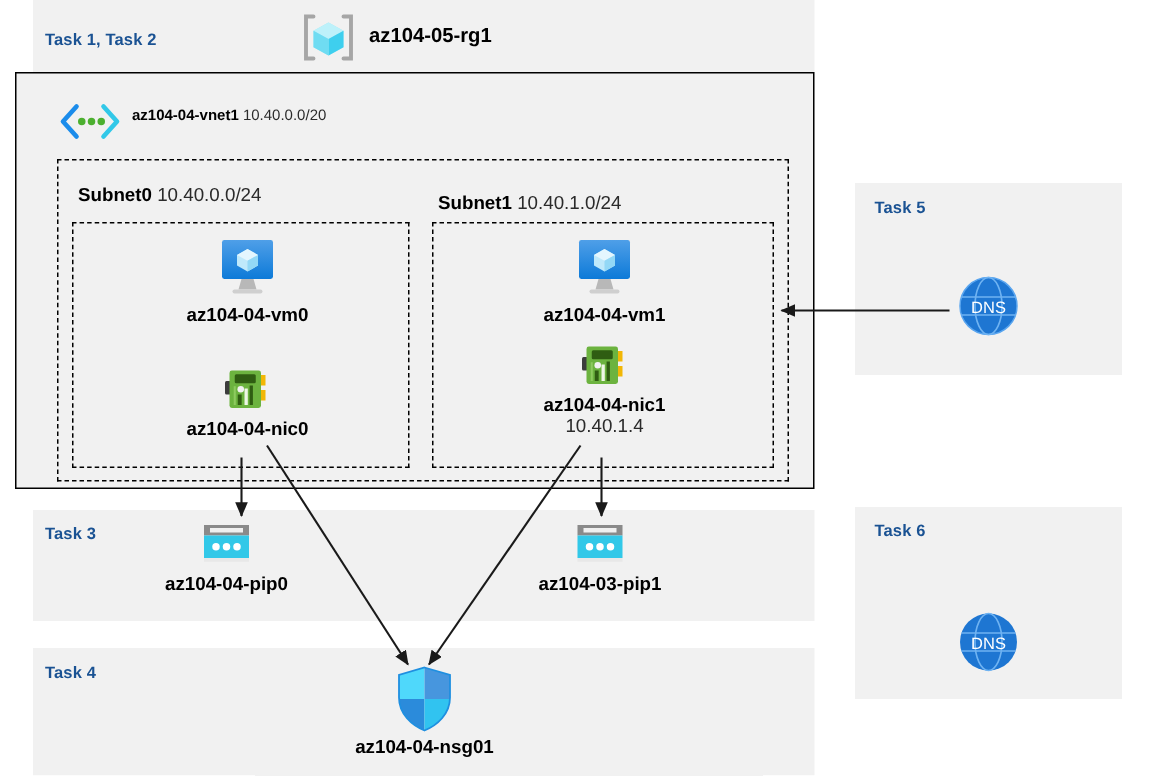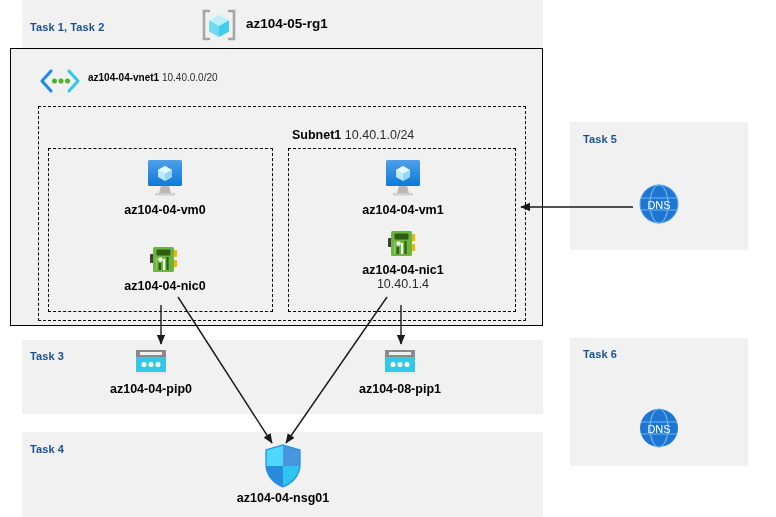--- a/index.html
+++ b/index.html
@@ -120,20 +120,23 @@
     </svg>
   </div>
   <div id="vnet-header">
     <b>az104-04-vnet1</b><span class="cidr">&nbsp;</span><span class="cidr">10.40.0.0/20</span>
   </div>
 
   <div class="dash-box" id="subnets-outer"></div>
   <div class="dash-box" id="subnet0-box"></div>
   <div class="dash-box" id="subnet1-box"></div>
 
+  <div class="subnet-label" id="subnet0-label">
+    <b>Subnet0</b> <span class="cidr">10.40.0.0/24</span>
+  </div>
   <div class="subnet-label" id="subnet1-label">
     <b>Subnet1</b> <span class="cidr">10.40.1.0/24</span>
   </div>
 
   <div class="node" style="left:110px;top:158px;width:110px;">
     <svg class="ico" width="46" height="42" viewBox="0 0 46 42">
       <defs>
         <linearGradient id="vmg0" x1="0" y1="0" x2="0" y2="1">
           <stop offset="0%" stop-color="#4f9fe8"></stop>
             <stop offset="100%" stop-color="#0d7ad8"></stop>
@@ -245,21 +248,21 @@
   <div class="node" style="left:345px;top:348px;width:110px;">
     <svg class="ico" width="38" height="30" viewBox="0 0 38 30">
       <rect x="4" y="2" width="30" height="7" fill="#8a8a8a"></rect>
       <rect x="8" y="4" width="22" height="3" fill="#f0f0f0"></rect>
       <rect x="4" y="9" width="30" height="15" fill="#32c8e8"></rect>
       <circle cx="12" cy="16.5" r="2.5" fill="#ffffff"></circle>
       <circle cx="19" cy="16.5" r="2.5" fill="#ffffff"></circle>
       <circle cx="26" cy="16.5" r="2.5" fill="#ffffff"></circle>
       <rect x="4" y="24" width="30" height="2.5" fill="#e8e8e8"></rect>
     </svg>
-    <div class="nm" style="margin-top:4px;">az104-08-pip1</div>
+    <div class="nm" style="margin-top:4px;">az104-03-pip1</div>
   </div>
 
   <div class="panel" id="task4-panel"></div>
   <div class="task-label" style="left:30px;top:443px;">Task 4</div>
 
   <div class="node" style="left:228px;top:444px;width:110px;">
     <svg class="ico" width="38" height="44" viewBox="0 0 38 44">
       <defs>
         <clipPath id="shieldclip">
           <path d="M19 1 L36 6 L36 21 C36 32 27.5 39.5 19 43 C10.5 39.5 2 32 2 21 L2 6 Z"></path>

